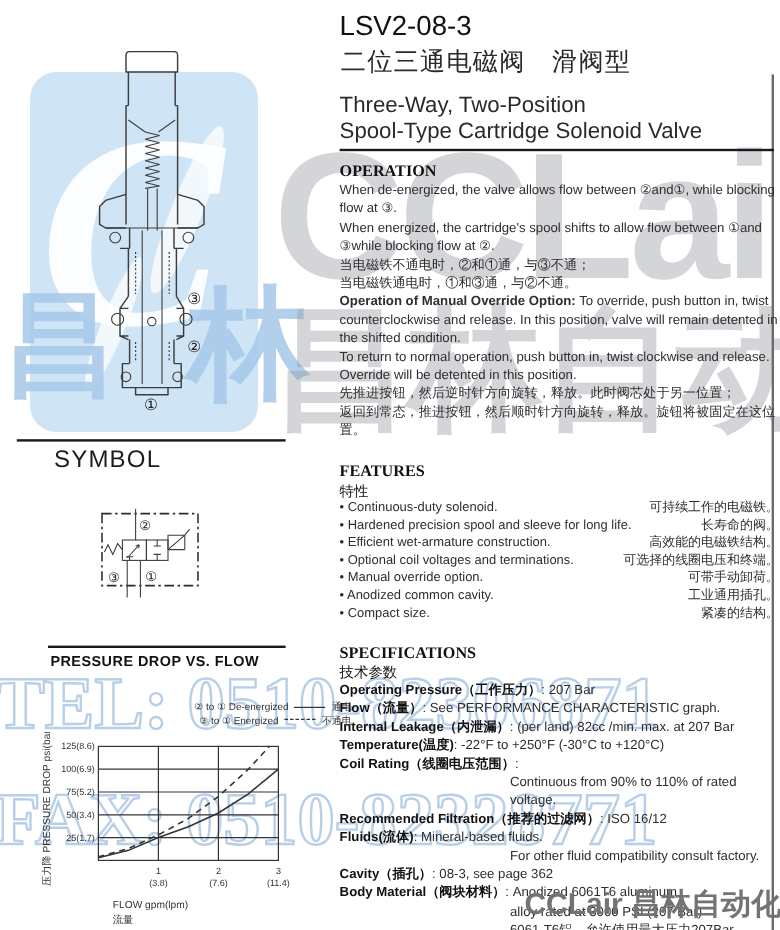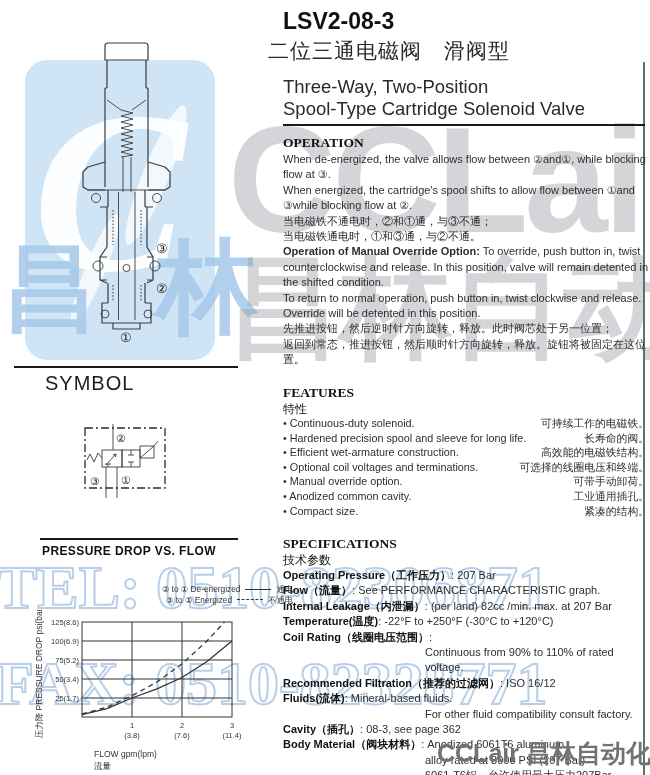--- a/index.html
+++ b/index.html
@@ -13,22 +13,22 @@
   .wm-streak{position:absolute;background:rgba(255,255,255,.75);border-radius:50%;transform:rotate(22deg);}
   .wm-bluechar{font-weight:bold;color:rgba(165,200,233,.85);line-height:1;}
   .wm-gray{font-weight:bold;color:rgba(150,156,162,.42);white-space:nowrap;line-height:1;}
   .wm-outline{font-family:"Liberation Serif",serif;font-weight:bold;font-size:62px;white-space:nowrap;
         color:transparent;-webkit-text-stroke:2px rgba(140,178,216,.62);letter-spacing:0px;}
   .wm-brand{font-weight:bold;font-size:25px;color:#737373;white-space:nowrap;}
   
   .rule{position:absolute;background:#1a1a1a;height:2px;}
   .vline{position:absolute;background:#6b6b6b;width:2px;}
   
-  .model{left:283px;top:8px;font-size:23px;font-weight:bold;color:#111;}
-  .sub-zh{left:268px;top:37px;font-size:21px;color:#2a2a2a;letter-spacing:1px;}
+  .model{left:283px;top:8px;font-size:23px;font-weight:normal;color:#111;}
+  .sub-zh{left:284px;top:37px;font-size:21px;color:#2a2a2a;letter-spacing:1px;}
   .sub-en{left:283px;top:76px;font-size:18.5px;line-height:22px;color:#2a2a2a;}
   .h1{font-size:13.5px;font-weight:bold;color:#111;font-family:Liberation Serif, serif;}
   .h2{font-size:12px;font-weight:normal;color:#111;}
   .optext{left:283px;top:152px;width:366px;font-size:11px;line-height:15.4px;color:#2e2e2e;}
   .optext p{margin:0;}
   .feat-list{left:283px;top:416px;width:366px;font-size:10.8px;line-height:14.6px;color:#2e2e2e;}
   .feat-row{display:flex;justify-content:space-between;text-align:center;}
   .spec-list{left:283px;top:568px;width:368px;font-size:11px;line-height:15.4px;color:#2e2e2e;}
   .spec-row b{color:#111;}
   .spec-row.ind{padding-left:142px;}

